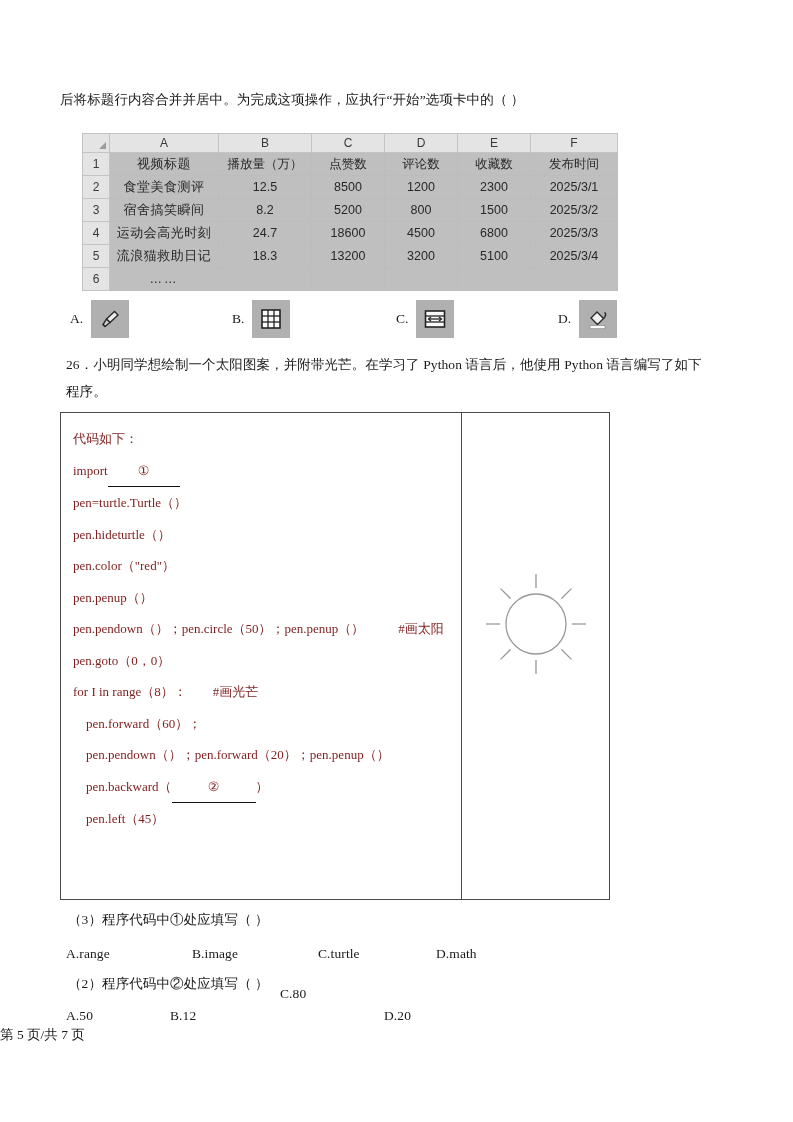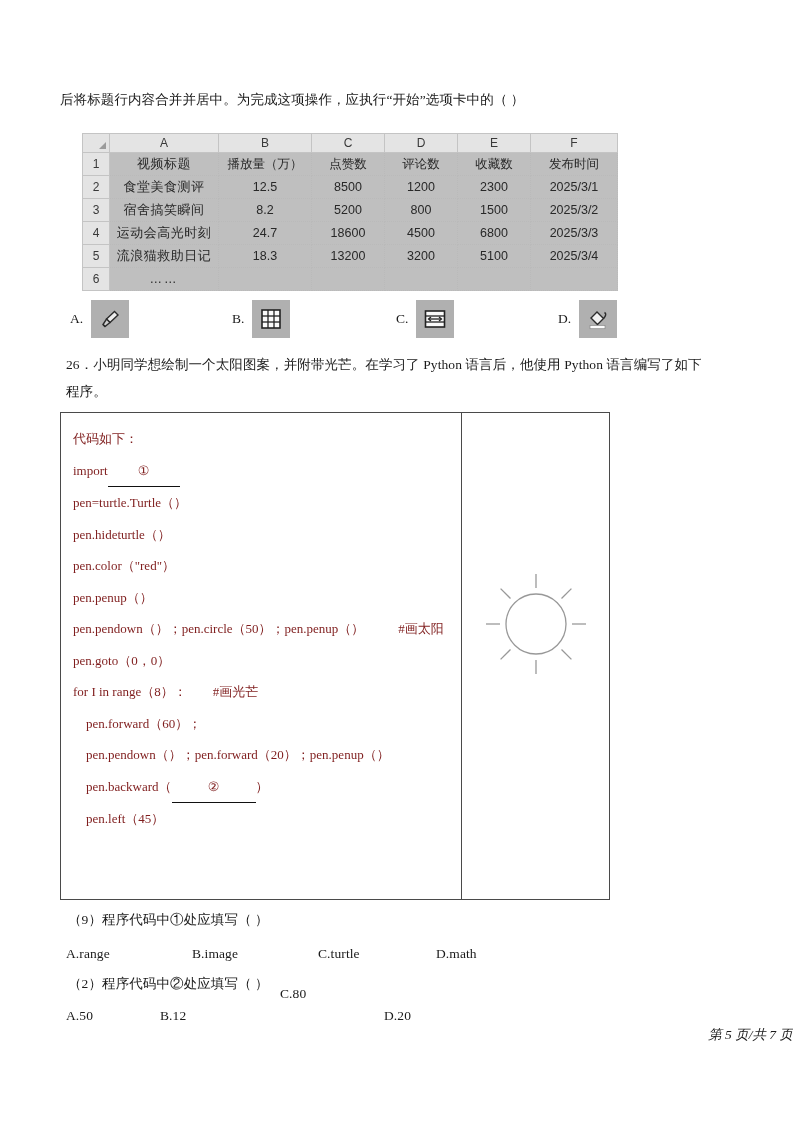--- a/index.html
+++ b/index.html
@@ -170,24 +170,23 @@
     top: 155px;
     opacity: 0.62;
   }
 
   
   .footer {
     position: absolute;
     left: 0;
     top: 1026px;
     width: 793px;
-    text-align: right;
+    text-align: left;
     font-size: 13.5px;
     color: #1a1a1a;
-    font-style: italic;
   }
 </style>
 </head>
 <body>
 
 <div class="page">
 
   <div class="q-line" style="left:60px; top:90px;">后将标题行内容合并并居中。为完成这项操作，应执行“开始”选项卡中的（      ）</div>
 
   <div class="sheet-wrap">
@@ -368,29 +367,29 @@
           <line x1="92" y1="56" x2="106" y2="56"></line>
           <line x1="20.6" y1="20.6" x2="30.5" y2="30.5"></line>
           <line x1="81.5" y1="81.5" x2="91.4" y2="91.4"></line>
           <line x1="91.4" y1="20.6" x2="81.5" y2="30.5"></line>
           <line x1="30.5" y1="81.5" x2="20.6" y2="91.4"></line>
         </g>
       </svg>
     </div>
   </div>
 
-  <div class="q-line" style="left:68px; top:910px;">（9）程序代码中①处应填写（        ）</div>
+  <div class="q-line" style="left:68px; top:910px;">（3）程序代码中①处应填写（        ）</div>
 
   <div class="q-line" style="left:66px; top:944px;">A.range</div>
   <div class="q-line" style="left:192px; top:944px;">B.image</div>
   <div class="q-line" style="left:318px; top:944px;">C.turtle</div>
   <div class="q-line" style="left:436px; top:944px;">D.math</div>
 
   <div class="q-line" style="left:68px; top:974px;">（2）程序代码中②处应填写（        ）</div>
 
   <div class="q-line" style="left:66px; top:1006px;">A.50</div>
-  <div class="q-line" style="left:160px; top:1006px;">B.12</div>
+  <div class="q-line" style="left:170px; top:1006px;">B.12</div>
   <div class="q-line" style="left:280px; top:984px;">C.80</div>
   <div class="q-line" style="left:384px; top:1006px;">D.20</div>
 
   <div class="footer">第 5 页/共 7 页</div>
 
 </div>
 
 </body></html>

